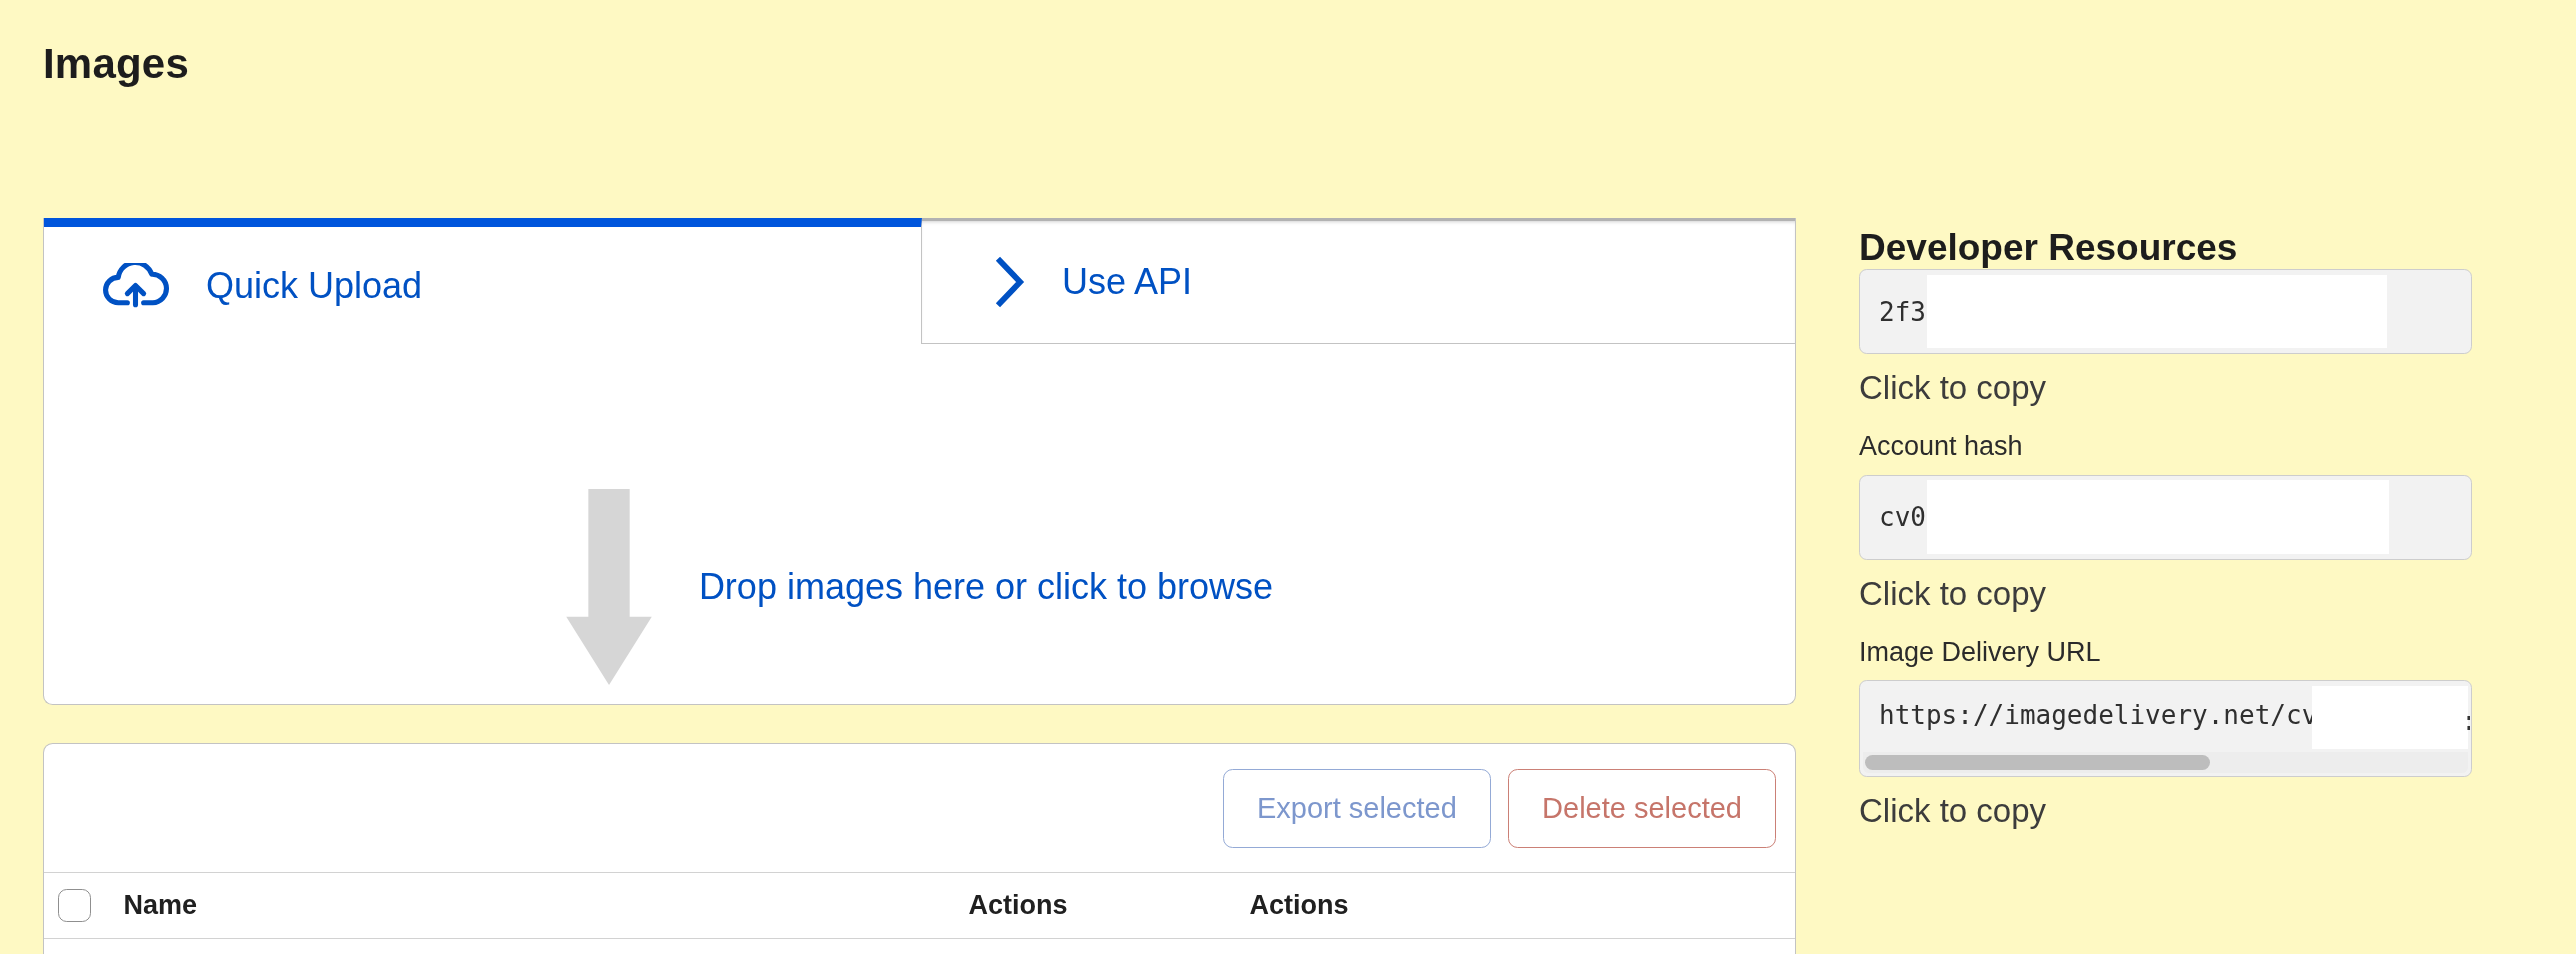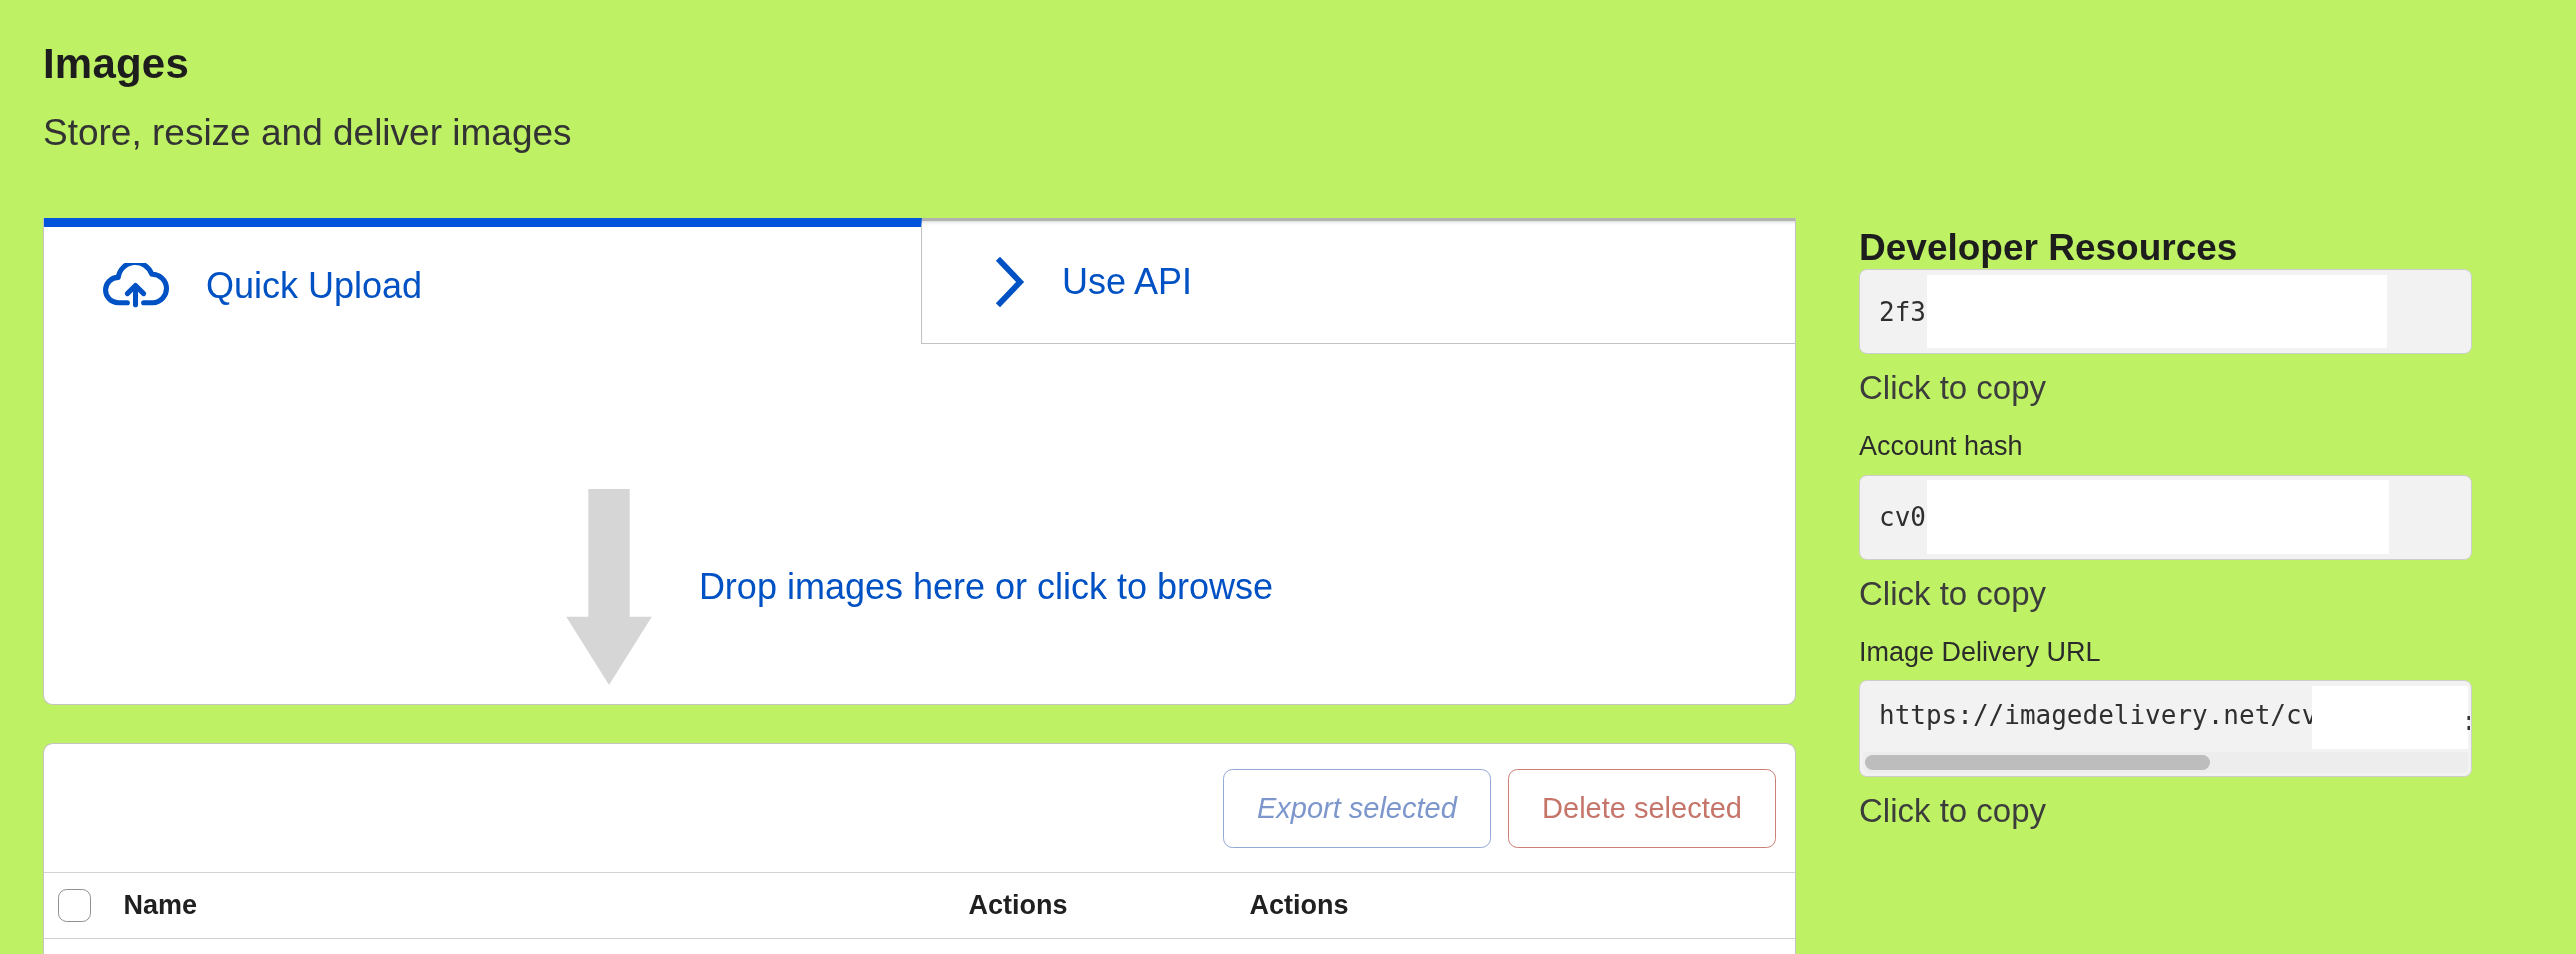--- a/index.html
+++ b/index.html
@@ -1,18 +1,18 @@
 <!DOCTYPE html>
 <html><head>
 <meta charset="utf-8">
 <style>
   * { box-sizing: border-box; margin: 0; padding: 0; }
   html, body { background: #ffffff; }
   body { font-family: "Liberation Sans", "DejaVu Sans", sans-serif; color: #1f1f1f; }
-  .page { position: relative; width: 2576px; height: 954px; overflow: hidden; background: #bef264; }
+  .page { position: relative; width: 2576px; height: 954px; overflow: hidden; background: #fef9c3; }
 
   .page-title { position: absolute; left: 43px; top: 40px; font-size: 42px; line-height: 48px; font-weight: 700; color: #1d1d1d; letter-spacing: 0.2px; }
   .page-subtitle { position: absolute; left: 43px; top: 112px; font-size: 37px; line-height: 42px; font-weight: 400; color: #333; }
 
   
   .upload-card { position: absolute; left: 43px; top: 218px; width: 1753px; height: 487px;
                  border: 1.9px solid #c3c3c3; border-top: none; border-radius: 0 0 9.6px 9.6px; background: #fff; }
   .tabs { display: flex; width: 100%; height: 126px; }
   .tab { display: flex; align-items: center; cursor: pointer; background: #fff; }
   .tab-active { width: 878px; border-top: 9.6px solid #0055dc; border-right: 1.9px solid #c3c3c3; padding-left: 58px; }
@@ -25,21 +25,21 @@
   .drop-arrow { display: inline-flex; margin-right: 46px; }
   .drop-label { font-size: 36px; color: #0051c3; }
 
   
   .list-card { position: absolute; left: 43px; top: 743px; width: 1753px; height: 214px;
                border: 1.9px solid #c3c3c3; border-bottom: none; border-radius: 9.6px 9.6px 0 0; background: #fff; overflow: hidden; }
   .toolbar { height: 129px; display: flex; align-items: center; justify-content: flex-end; gap: 17.3px;
              padding-right: 19px; border-bottom: 1.9px solid #d2d2d2; }
   .btn { min-width: 258px; height: 79px; background: #fff; border-radius: 9.6px; font-size: 29px;
          font-family: "Liberation Sans", sans-serif; cursor: pointer; padding: 0 33px; }
-  .btn-export { color: #7d97cd; border: 1.9px solid #94aad6; font-style: italic; }
+  .btn-export { color: #7d97cd; border: 1.9px solid #94aad6; }
   .btn-delete { color: #c6756a; border: 1.9px solid #cb8076; }
   .thead { height: 66px; display: grid; grid-template-columns: 65px 845px 281px auto; align-items: center;
            padding-left: 14.4px; border-bottom: 1.9px solid #d2d2d2; }
   .checkbox { width: 33px; height: 33px; border: 1.9px solid #8f8f8f; border-radius: 8.7px; background: #fff; cursor: pointer; }
   .th { font-size: 27px; font-weight: 700; color: #202020; }
 
   
   .dev-panel { position: absolute; left: 1859px; top: 227px; width: 613px; }
   .dev-title { font-size: 37px; line-height: 42px; font-weight: 700; color: #1d1d1d; }
   .field-label { font-size: 27px; line-height: 31px; color: #2b2b2b; margin-bottom: 12.5px; }
@@ -56,21 +56,20 @@
   .hscroll { position: absolute; left: 2.9px; right: 2.9px; bottom: 2.9px; height: 21px; background: #ededed; border-radius: 0 0 5.8px 5.8px; }
   .hscroll-thumb { position: absolute; left: 1.9px; top: 2.9px; width: 57%; height: 15.4px; background: #bdbdbd; border-radius: 7.7px; cursor: pointer; }
   .copy-hint { font-size: 33px; line-height: 29px; color: #3c3c3c; margin-top: 19px; margin-bottom: 29px; }
 </style>
 </head>
 <body>
 
 <div class="page">
 
   <h1 class="page-title">Images</h1>
-  <div class="page-subtitle">Store, resize and deliver images</div>
 
   <div class="upload-card">
     <div class="tabs">
       <div class="tab tab-active">
         <span class="tab-icon">
           <svg width="67" height="45" viewBox="0 0 66 44" fill="none">
             <path d="M25 39 H16 A12.5 12.5 0 0 1 16 14 A17 17 0 0 1 49 11 A11 11 0 0 1 50 39 H41" stroke="#0051c3" stroke-width="5" stroke-linecap="round" stroke-linejoin="round"></path>
             <path d="M33 41 V23" stroke="#0051c3" stroke-width="5" stroke-linecap="round"></path>
             <path d="M25 30 L33 22 L41 30" stroke="#0051c3" stroke-width="5" stroke-linecap="round" stroke-linejoin="round"></path>
           </svg>

